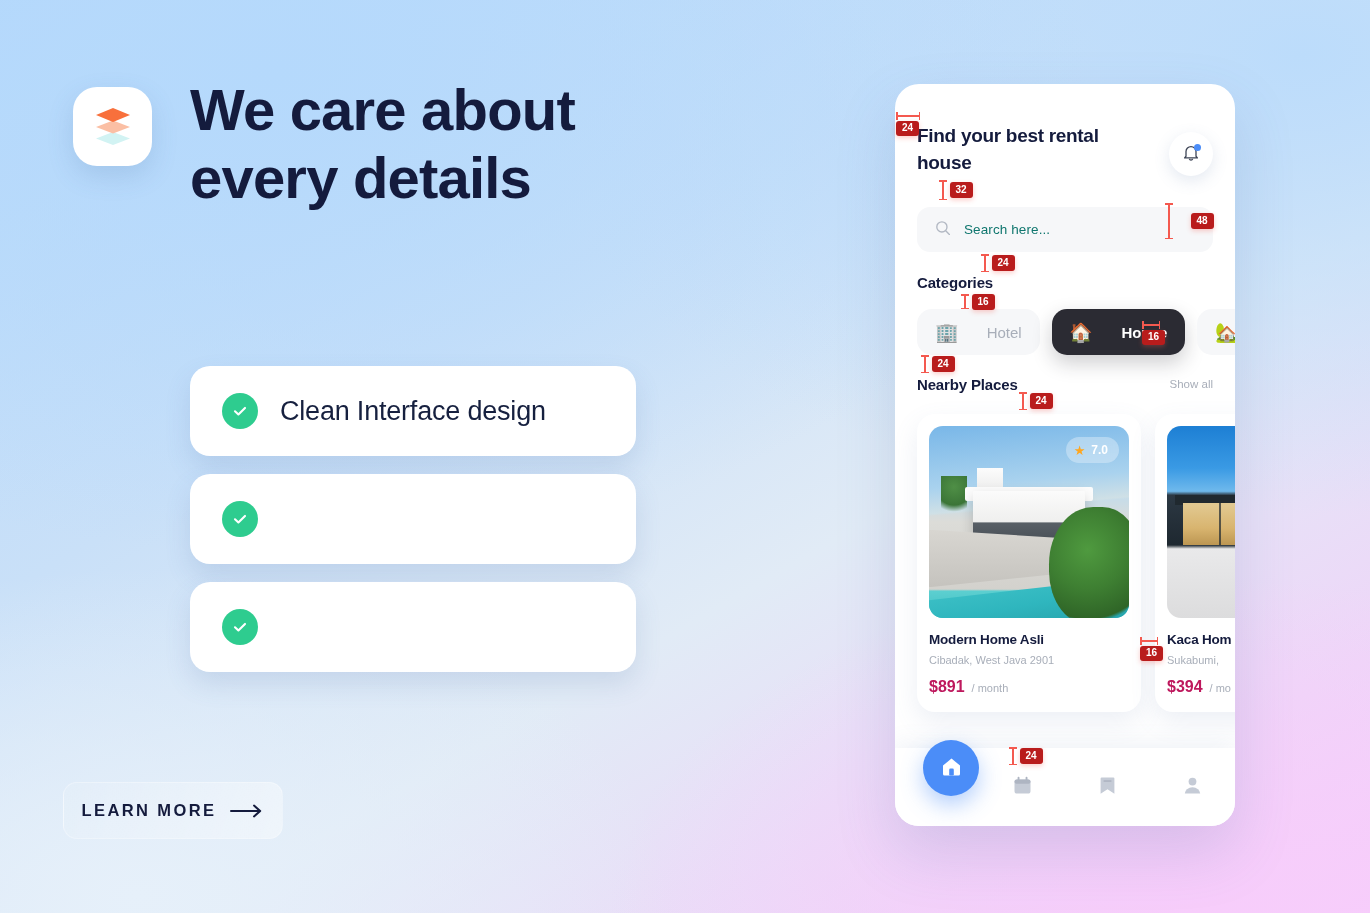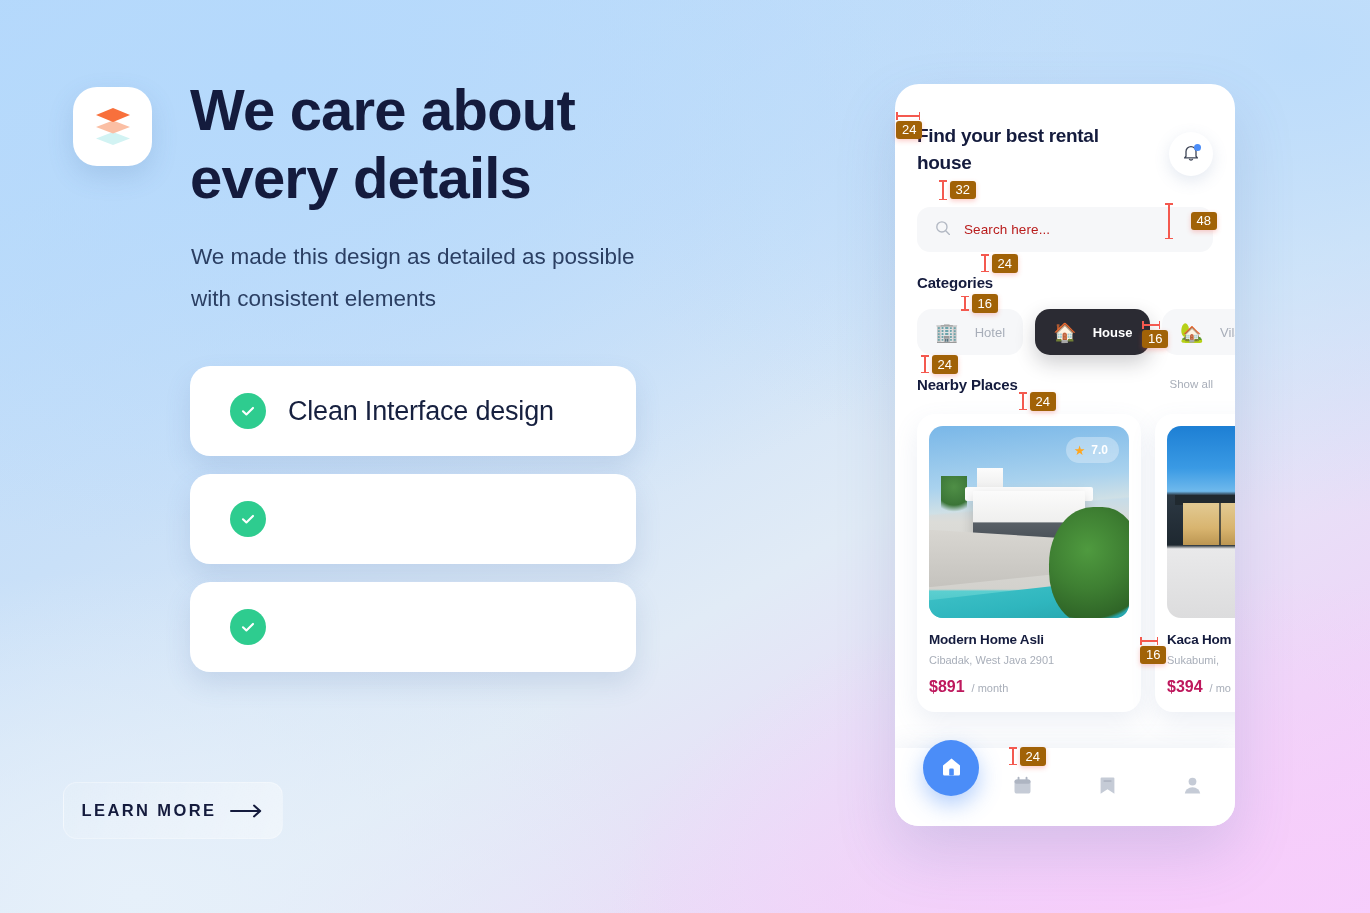--- a/index.html
+++ b/index.html
@@ -87,21 +87,21 @@
 
   .feature-card {
     position: relative;
     width: 446px;
     height: 90px;
     background: #ffffff;
     border-radius: 20px;
     box-shadow: 0 12px 26px rgba(80,115,165,0.16);
     display: flex;
     align-items: center;
-    padding-left: 40px;
+    padding-left: 32px;
     margin-bottom: 18px;
   }
 
   .check-circle {
     width: 36px; height: 36px;
     border-radius: 50%;
     background: #2ecc8f;
     display: flex;
     align-items: center;
     justify-content: center;
@@ -187,21 +187,21 @@
     width: 296px; height: 45px;
     border-radius: 13px;
     background: #f6f7f9;
     display: flex;
     align-items: center;
     padding-left: 18px;
   }
   .search-placeholder {
     margin-left: 13px;
     font-size: 13.5px;
-    color: #b91c1c;
+    color: #0f766e;
     letter-spacing: 0.1px;
   }
 
   .section-title {
     position: absolute;
     font-size: 15px;
     font-weight: 700;
     color: #141b3d;
     letter-spacing: -0.15px;
   }
@@ -234,22 +234,22 @@
     padding: 0 18px;
     flex: 0 0 auto;
     cursor: pointer;
   }
   .cat-chip.active {
     background: #2b2b33;
     box-shadow: 0 8px 20px rgba(30,30,40,0.22);
   }
   .cat-emoji { font-size: 19px; line-height: 1; }
   .cat-name {
-    margin-left: 16px;
-    font-size: 13px;
+    margin-left: 28px;
+    font-size: 15px;
     color: #a8aeb9;
     white-space: nowrap;
   }
   .cat-chip.active .cat-name {
     color: #ffffff;
     font-weight: 700;
   }
 
   
   .cards-row {
@@ -426,24 +426,24 @@
     display: flex;
     align-items: center;
     justify-content: center;
     cursor: pointer;
   }
 
   
   .measure { position: absolute; z-index: 40; }
 
   .m-badge {
-    background: #a16207;
+    background: #b91c1c;
     color: #ffffff;
-    font-size: 13px;
-    font-weight: 400;
+    font-size: 10px;
+    font-weight: 700;
     border-radius: 3px;
     padding: 2.5px 6px 3px 6px;
     line-height: 1;
     display: inline-block;
     box-shadow: 0 2px 5px rgba(244,89,79,0.30);
   }
 
   .m-line-v {
     width: 1.5px;
     background: #f4594f;
@@ -491,21 +491,20 @@
         <svg width="42" height="40" viewBox="0 0 42 40" aria-hidden="true">
           <polygon points="21,27 38,33.5 21,40 4,33.5" fill="#d2f3f3"></polygon>
           <polygon points="21,15.5 38,22 21,28.5 4,22" fill="#fbbfa4"></polygon>
           <polygon points="21,3 38,10 21,17 4,10" fill="#f8703c"></polygon>
         </svg>
       </span>
     </div>
 
     <h1 class="headline">We care about every details</h1>
 
-    <p class="subhead">We made this design as detailed as possible with consistent elements</p>
 
     <div class="features">
 
       <div class="feature-card">
         <span class="check-circle">
           <svg width="18" height="18" viewBox="0 0 18 18" aria-hidden="true">
             <path d="M4 9.3 L7.4 12.5 L14 5.9" stroke="#ffffff" stroke-width="2.1" fill="none" stroke-linecap="round" stroke-linejoin="round"></path>
           </svg>
         </span>
         <span class="feature-label">Clean Interface design</span>

